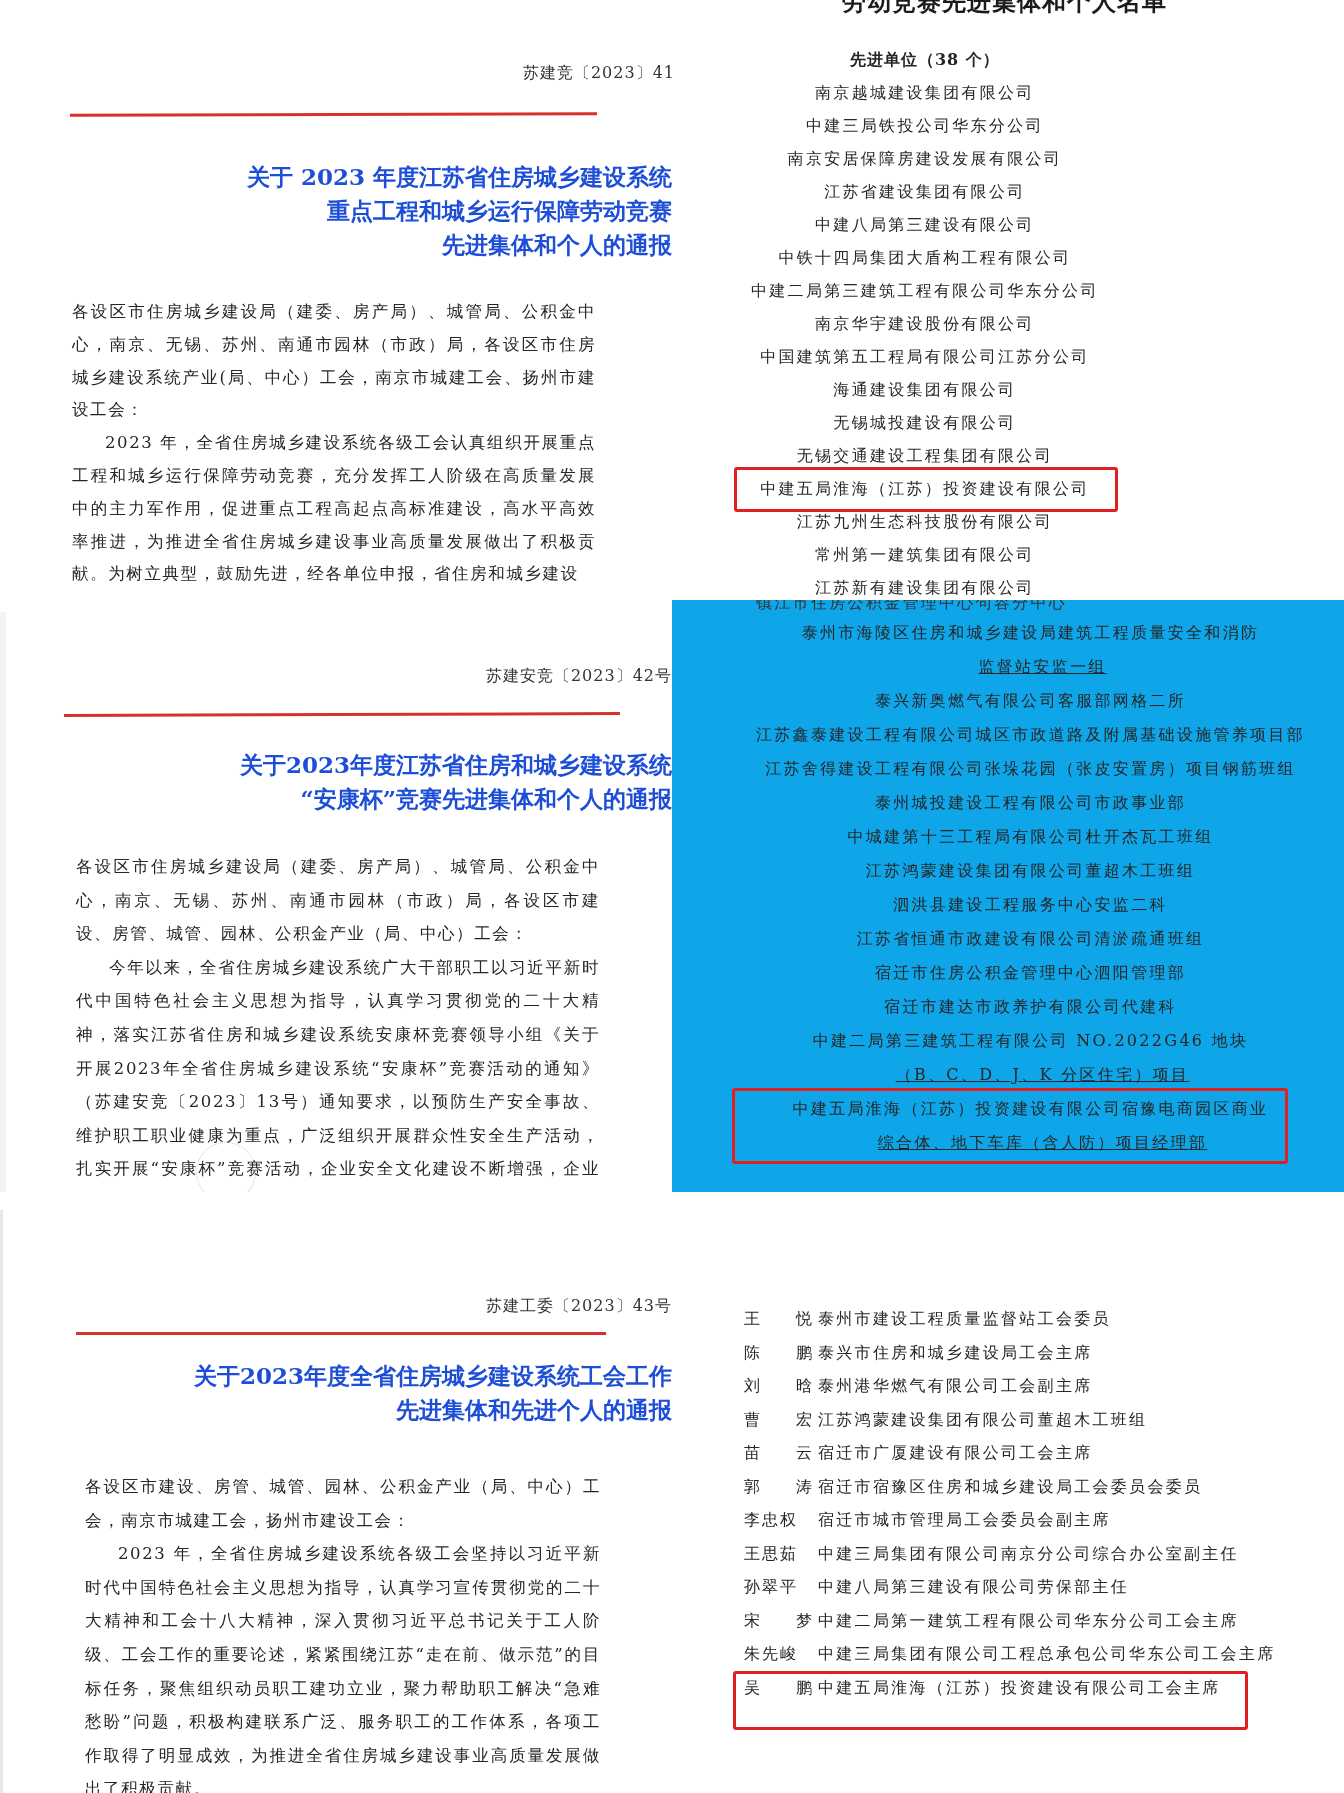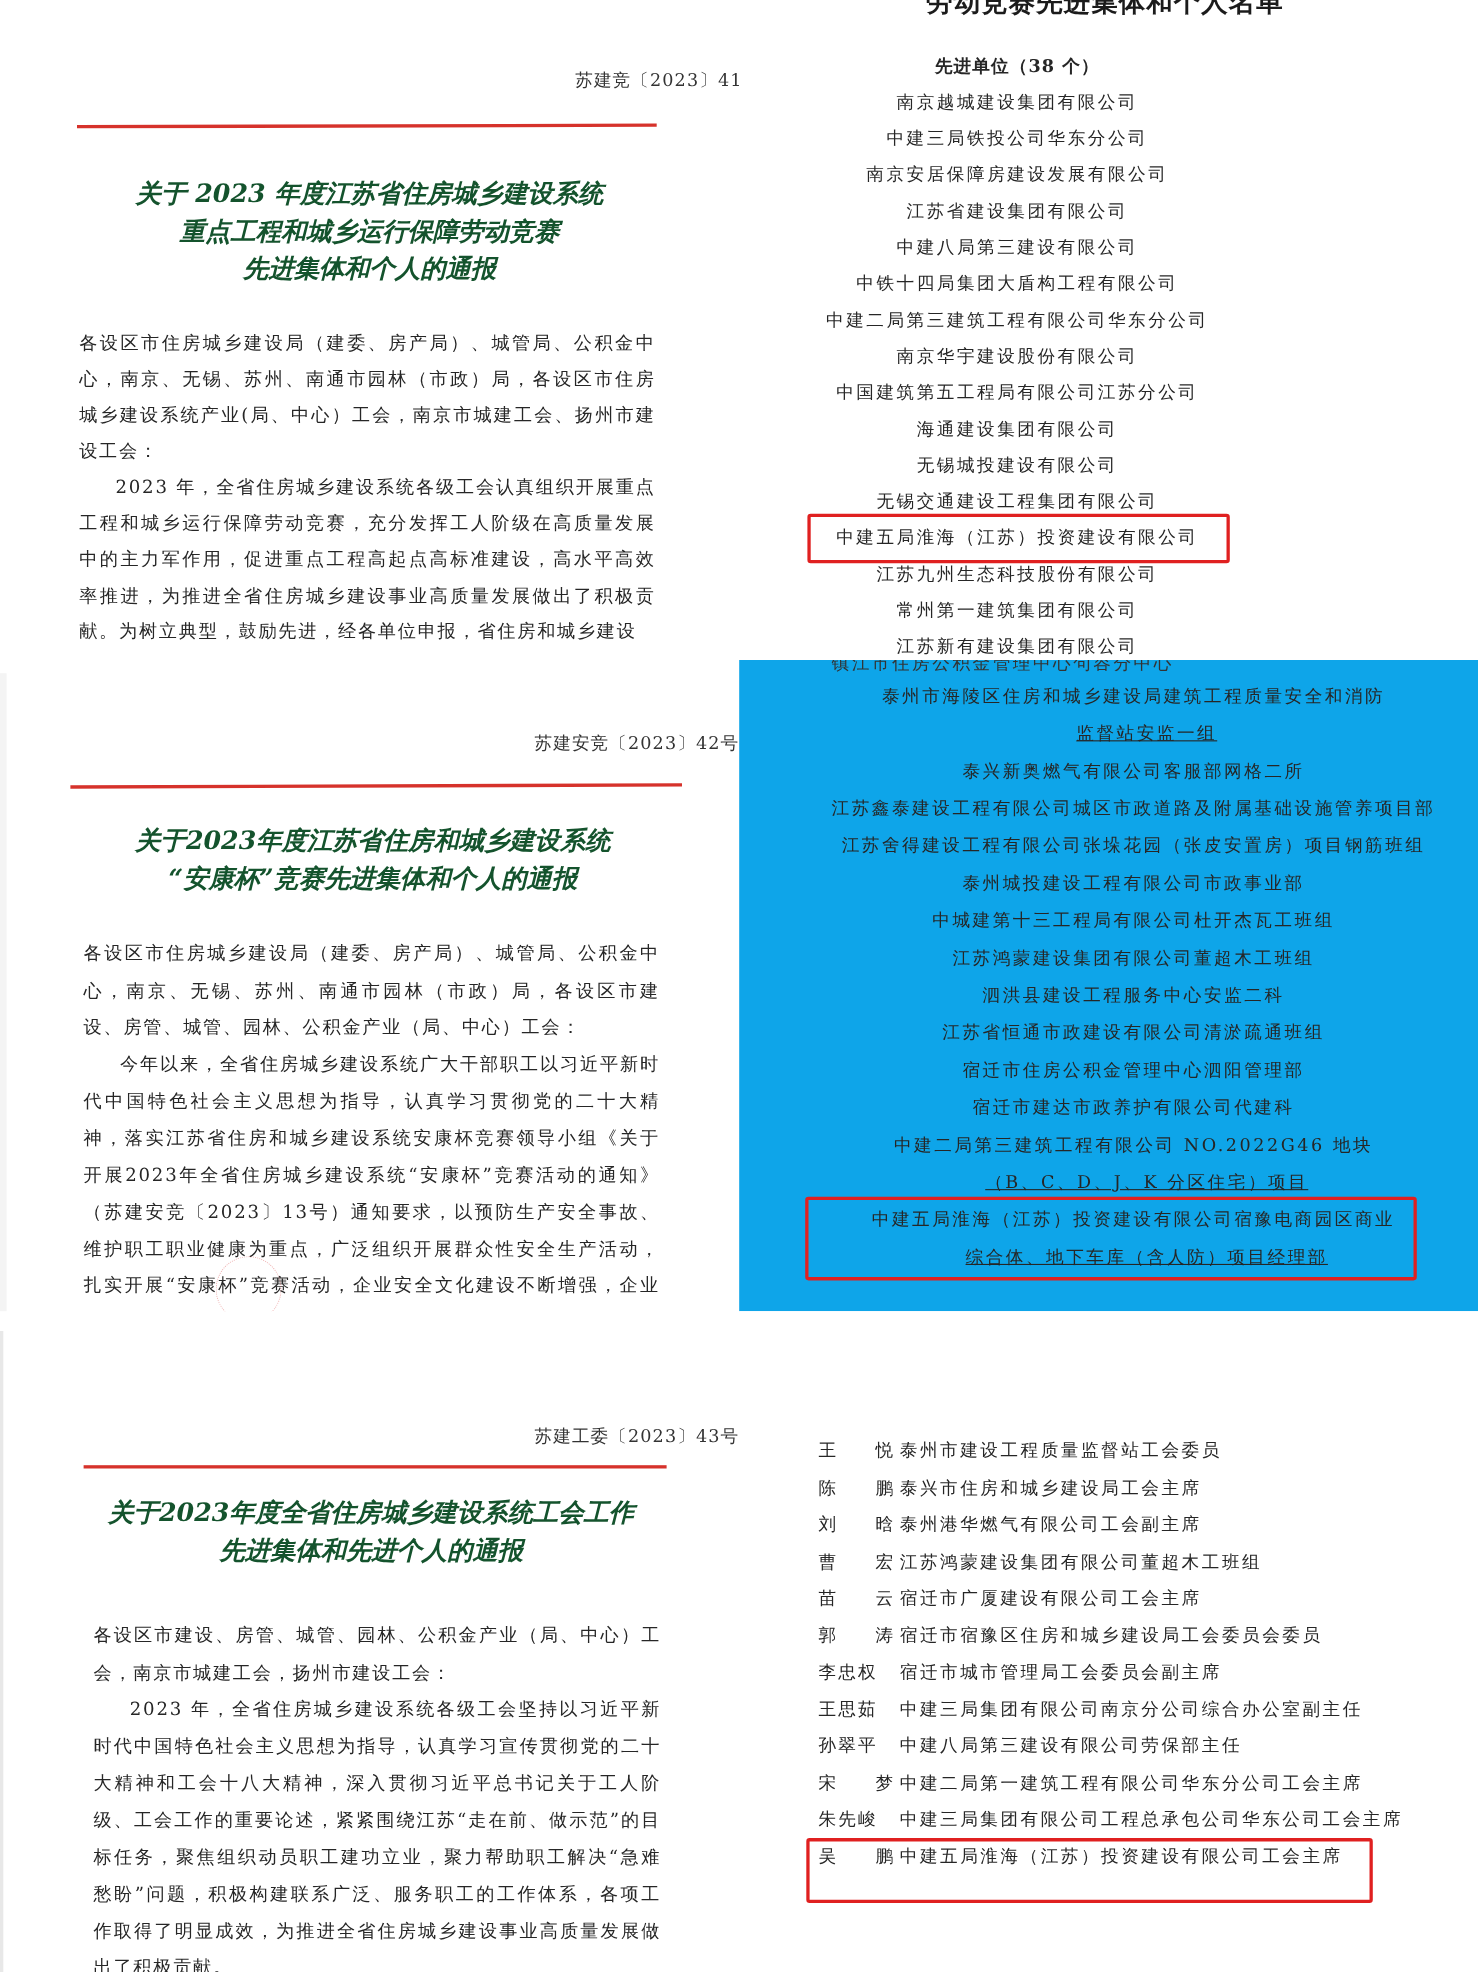--- a/index.html
+++ b/index.html
@@ -4,21 +4,21 @@
 <style>
   * { box-sizing: border-box; margin: 0; padding: 0; }
   html, body { width: 1344px; height: 1793px; background: #ffffff; overflow: hidden; }
   body { position: relative; font-family: "DejaVu Serif", "Liberation Serif", serif; color: #222; }
 
   .panel { position: absolute; background: #ffffff; overflow: hidden; }
   .panel.gray { background: #f6f6f6; }
 
   .doc-number { position: absolute; left: 0; right: 0; text-align: right; font-size: 16px; color: #333; letter-spacing: 1px; }
   .red-rule { position: absolute; height: 3px; background: #d6322b; }
-  .doc-title { position: absolute; left: 0; right: 0; text-align: center; font-family: "DejaVu Serif", serif; font-weight: bold; font-size: 23px; line-height: 34px; color: #14532d; font-style: italic; }
+  .doc-title { position: absolute; left: 0; right: 0; text-align: right; font-family: "DejaVu Serif", serif; font-weight: bold; font-size: 23px; line-height: 34px; color: #1d4ed8; }
   .doc-title div { white-space: nowrap; }
 
   .body-text { position: absolute; font-size: 16.5px; line-height: 32.8px; color: #262626; letter-spacing: 1.6px; text-align: justify; }
   .body-text p { margin: 0; }
   .body-text p.indent { text-indent: 2em; }
 
   .list { position: absolute; font-size: 16px; color: #262626; letter-spacing: 2.3px; }
   .list .row { height: 33px; line-height: 33px; white-space: nowrap; text-align: center; }
   .list .row.sub { padding-left: 24px; text-decoration: underline; }
   .list .row.heading { font-weight: bold; letter-spacing: 1px; }

